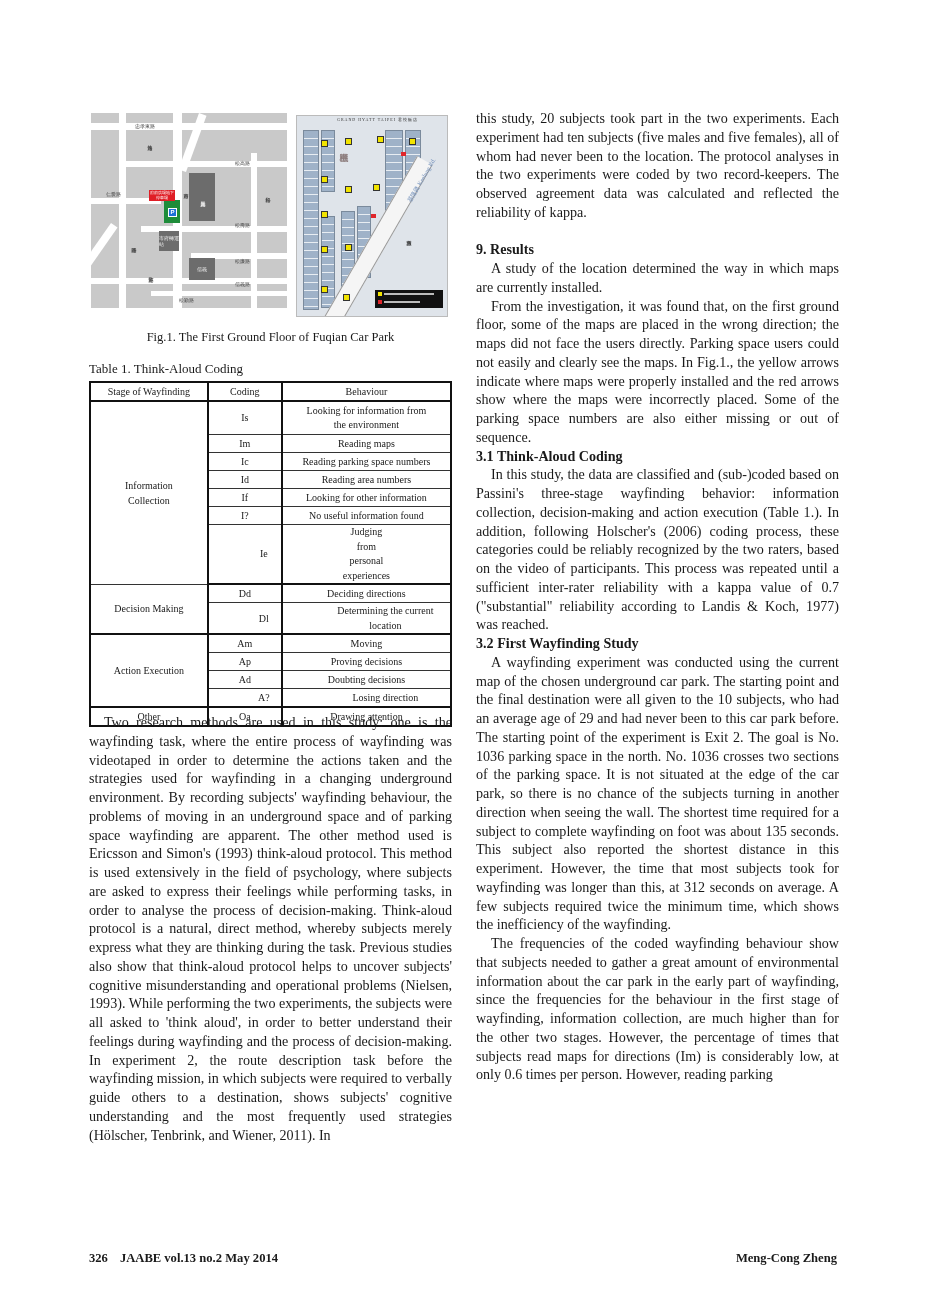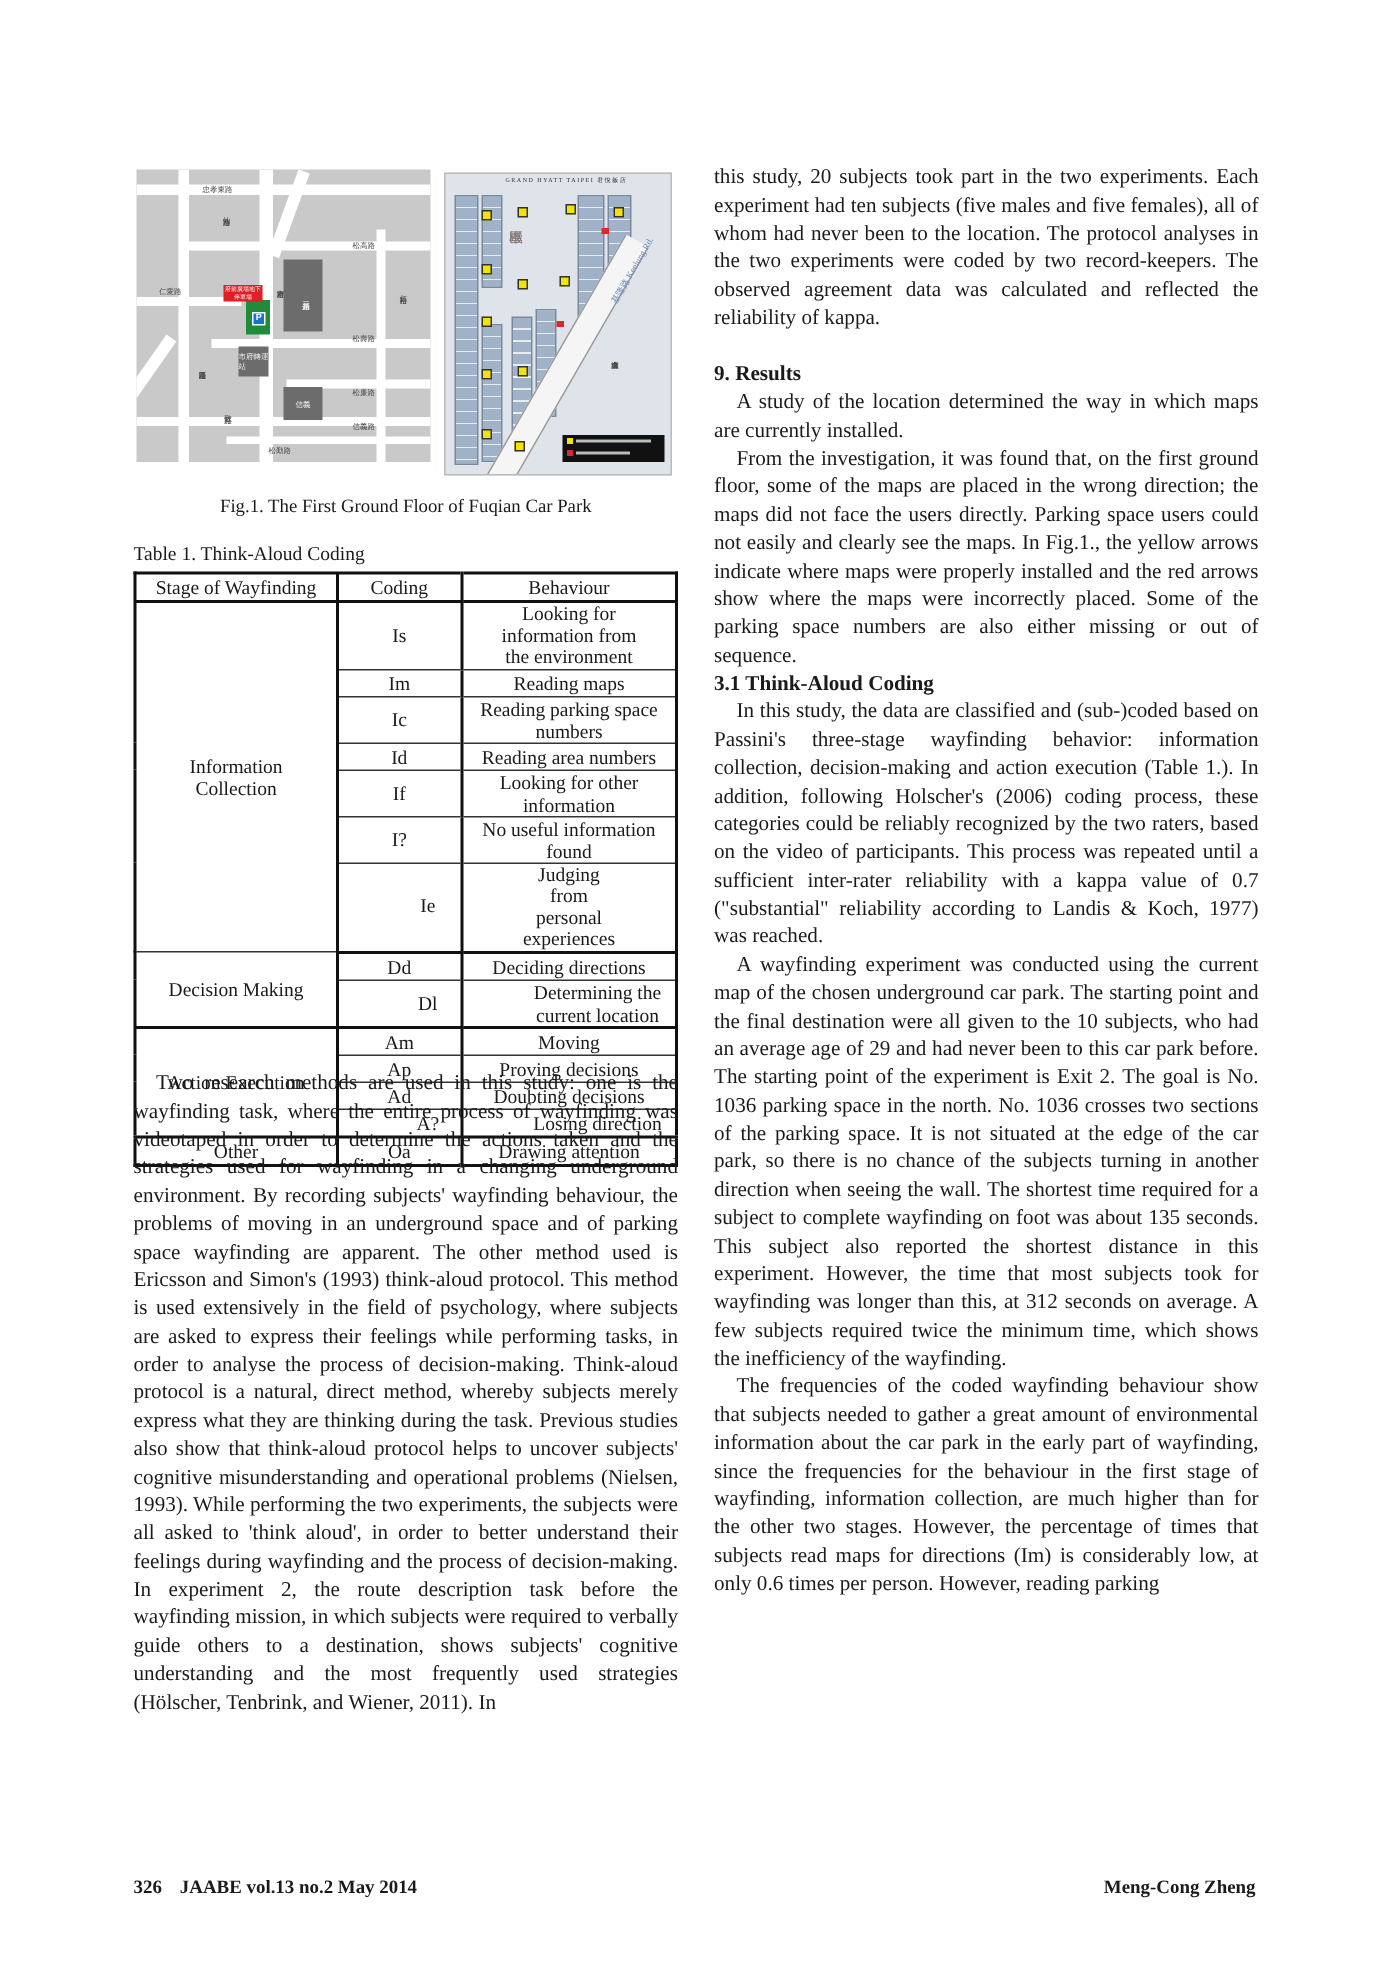--- a/index.html
+++ b/index.html
@@ -29,21 +29,21 @@
   .map-title { position: absolute; top: 1px; left: 40px; font-size: 4px; color: #333; letter-spacing: 1px; }
   .diag-road { position: absolute; background: #f5f5f5; border-left: 1px solid #999; border-right: 1px solid #999; }
   .map-legend { position: absolute; left: 78px; bottom: 8px; width: 68px; height: 18px; background: #111; }
   .map-legend .li { display: flex; align-items: center; height: 8px; padding-left: 3px; }
   .map-legend .dot { width: 4px; height: 4px; margin-right: 2px; }
   .map-legend .bar { height: 2px; width: 50px; background: #bbb; }
 
   .caption { position: absolute; left: 89px; top: 330px; width: 363px; text-align: center; font-size: 12.5px; }
   .table-title { position: absolute; left: 89px; top: 361px; font-size: 13px; }
 
-  table.coding { position: absolute; left: 89px; top: 381px; width: 363px; border-collapse: collapse; font-size: 13px; border: 2px solid #111; }
+  table.coding { position: absolute; left: 89px; top: 381px; width: 363px; border-collapse: collapse; font-size: 10px; border: 2px solid #111; }
   table.coding td { border: 1px solid #333; text-align: center; padding: 0 2px; line-height: 15px; height: 17px; }
   table.coding td.stage { border-right: 2px solid #111; width: 118px; }
   table.coding td.code { border-right: 2px solid #111; width: 65px; }
   table.coding tr.hdr td { border-bottom: 2px solid #111; height: 17px; }
   table.coding tr.grp-end td { border-bottom: 2px solid #111; padding-left: 40px; }
   table.coding td.two-line { height: 32px; line-height: 14.5px; }
 
   .body-left { position: absolute; left: 89px; top: 713px; width: 363px; }
   .footer { position: absolute; top: 1251px; font-family: "Liberation Serif", serif; font-weight: bold; font-size: 12.6px; }
   .footer-left { left: 89px; }
@@ -160,21 +160,21 @@
   <tr>
     <td class="code">If</td>
     <td>Looking for other information</td>
   </tr>
   <tr>
     <td class="code">I?</td>
     <td>No useful information found</td>
   </tr>
   <tr class="grp-end">
     <td class="code two-line">Ie</td>
-    <td class="two-line" style="padding:0 40px;">Judging from personal experiences</td>
+    <td class="two-line" style="padding:0 60px;">Judging from personal experiences</td>
   </tr>
   <tr>
     <td class="stage" rowspan="2" style="border-bottom:2px solid #111;">Decision Making</td>
     <td class="code">Dd</td>
     <td>Deciding directions</td>
   </tr>
   <tr class="grp-end">
     <td class="code">Dl</td>
     <td>Determining the current location</td>
   </tr>
@@ -208,20 +208,21 @@
 </div>
 
 <div class="col col-right">
   <p class="para">this study, 20 subjects took part in the two experiments. Each experiment had ten subjects (five males and five females), all of whom had never been to the location. The protocol analyses in the two experiments were coded by two record-keepers. The observed agreement data was calculated and reflected the reliability of kappa.</p>
   <div class="spacer"></div>
   <p class="heading">9. Results</p>
   <p class="para indent">A study of the location determined the way in which maps are currently installed.</p>
   <p class="para indent">From the investigation, it was found that, on the first ground floor, some of the maps are placed in the wrong direction; the maps did not face the users directly. Parking space users could not easily and clearly see the maps. In Fig.1., the yellow arrows indicate where maps were properly installed and the red arrows show where the maps were incorrectly placed. Some of the parking space numbers are also either missing or out of sequence.</p>
   <p class="heading">3.1 Think-Aloud Coding</p>
   <p class="para indent">In this study, the data are classified and (sub-)coded based on Passini's three-stage wayfinding behavior: information collection, decision-making and action execution (Table 1.). In addition, following Holscher's (2006) coding process, these categories could be reliably recognized by the two raters, based on the video of participants. This process was repeated until a sufficient inter-rater reliability with a kappa value of 0.7 ("substantial" reliability according to Landis &amp; Koch, 1977) was reached.</p>
+  <p class="heading">3.2 First Wayfinding Study</p>
   <p class="para indent">A wayfinding experiment was conducted using the current map of the chosen underground car park. The starting point and the final destination were all given to the 10 subjects, who had an average age of 29 and had never been to this car park before. The starting point of the experiment is Exit 2. The goal is No. 1036 parking space in the north. No. 1036 crosses two sections of the parking space. It is not situated at the edge of the car park, so there is no chance of the subjects turning in another direction when seeing the wall. The shortest time required for a subject to complete wayfinding on foot was about 135 seconds. This subject also reported the shortest distance in this experiment. However, the time that most subjects took for wayfinding was longer than this, at 312 seconds on average. A few subjects required twice the minimum time, which shows the inefficiency of the wayfinding.</p>
   <p class="para indent">The frequencies of the coded wayfinding behaviour show that subjects needed to gather a great amount of environmental information about the car park in the early part of wayfinding, since the frequencies for the behaviour in the first stage of wayfinding, information collection, are much higher than for the other two stages. However, the percentage of times that subjects read maps for directions (Im) is considerably low, at only 0.6 times per person. However, reading parking</p>
 </div>
 
 <div class="footer footer-left">
   <span class="pn">326</span><span>JAABE vol.13 no.2 May 2014</span>
 </div>
 <div class="footer footer-right">Meng-Cong Zheng</div>
 
 </body></html>

